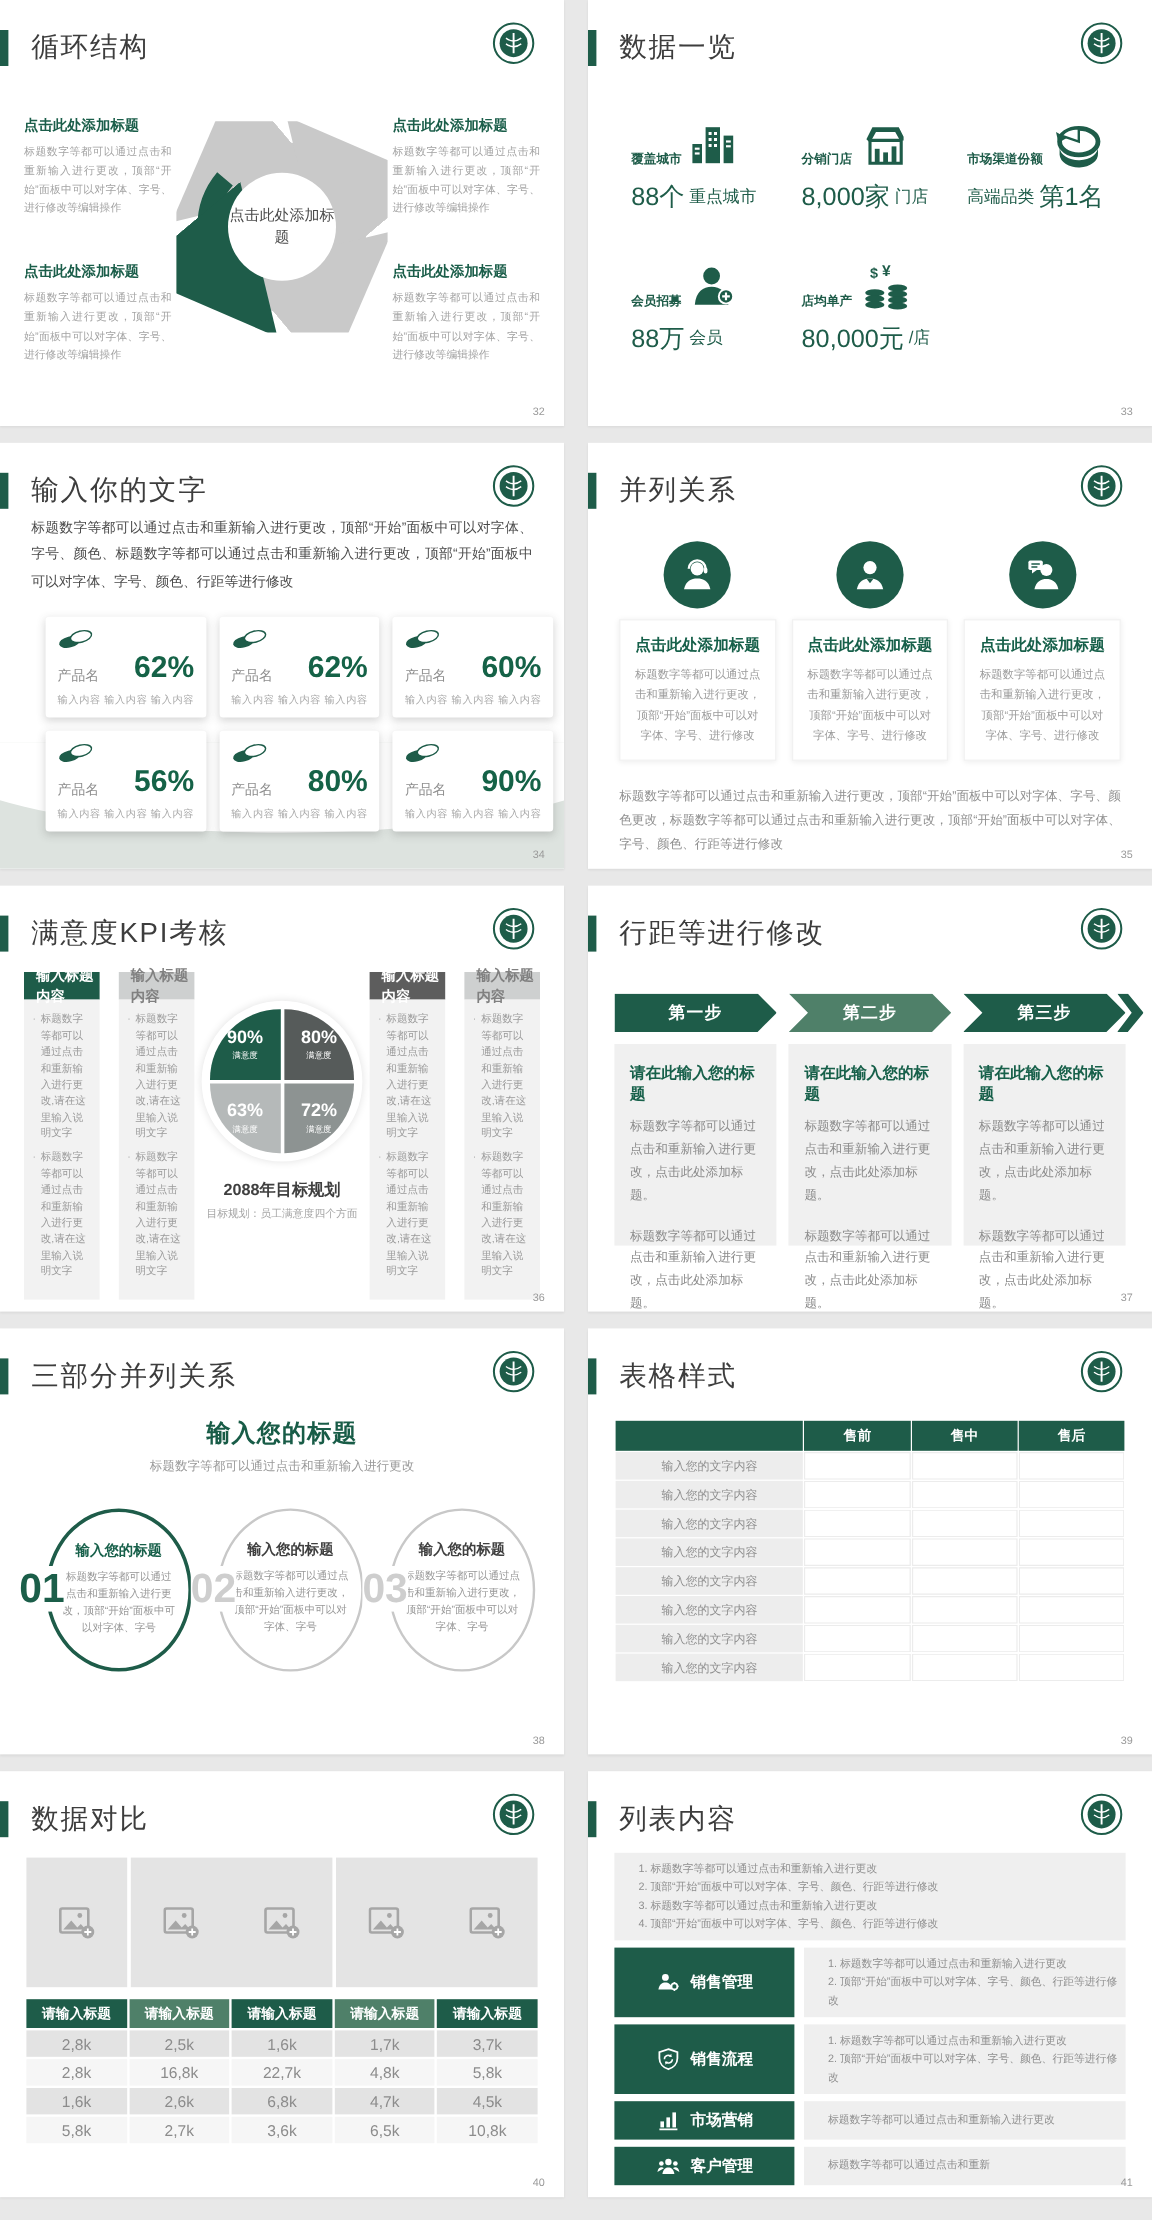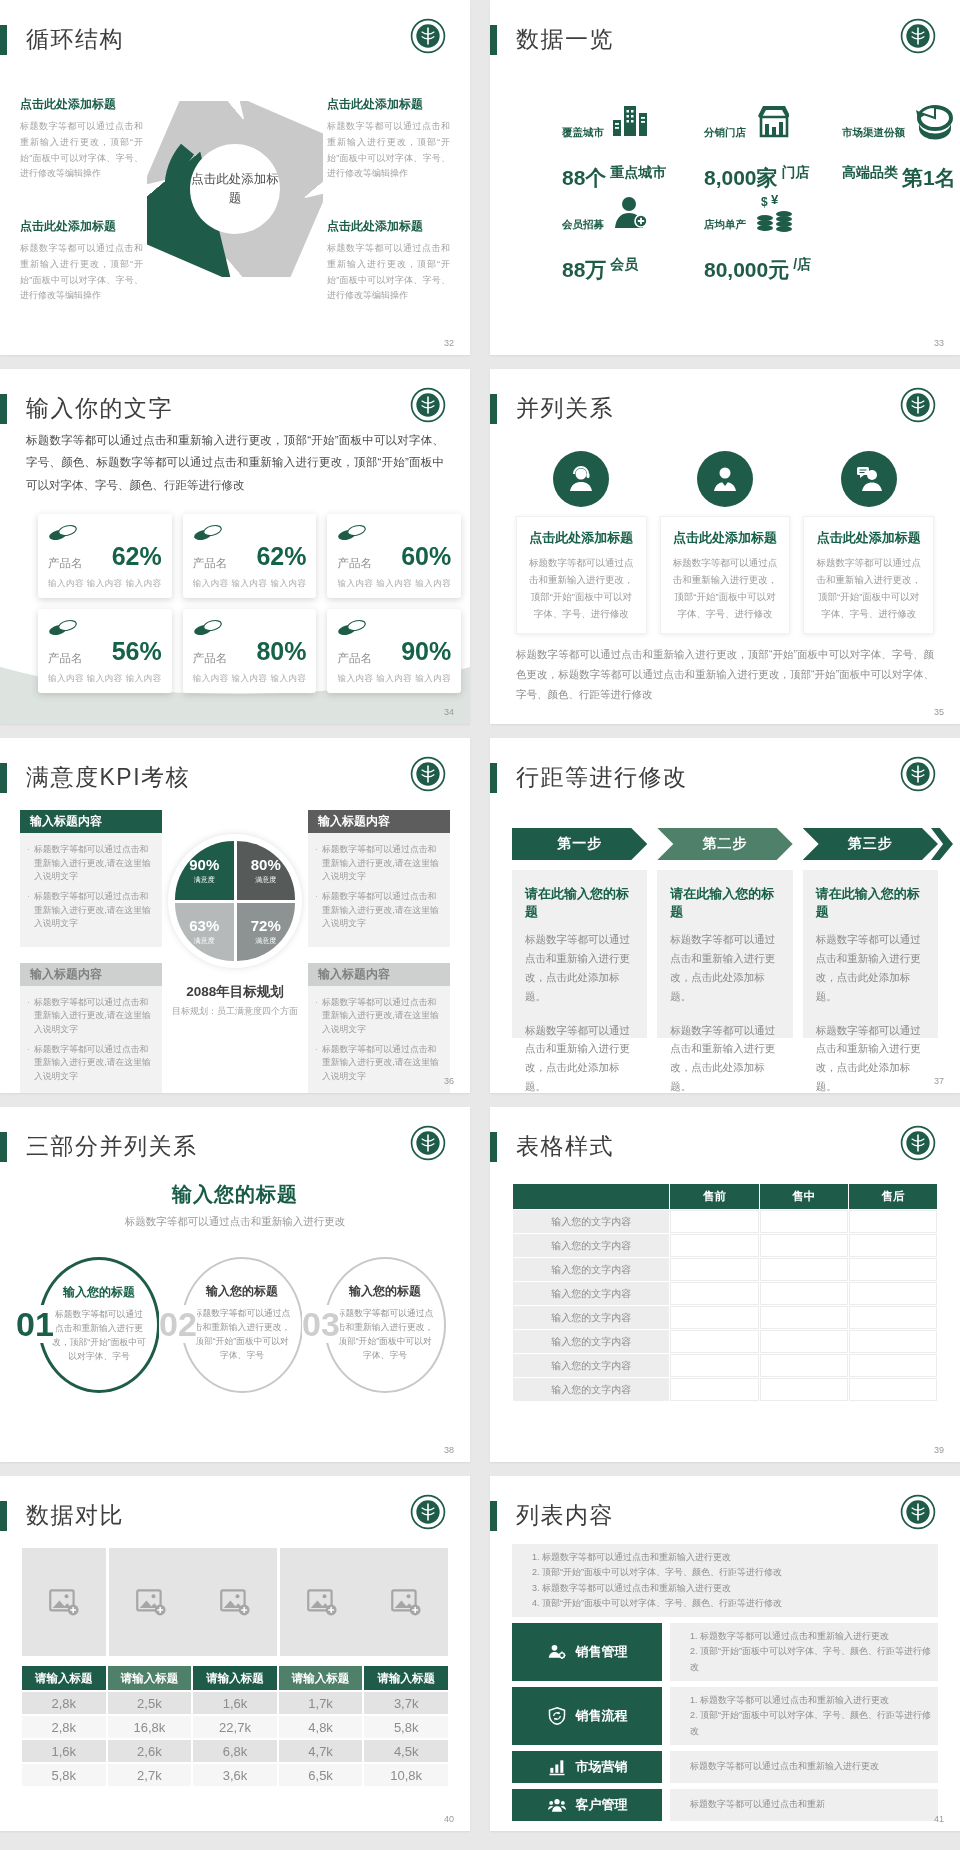--- a/index.html
+++ b/index.html
@@ -13,48 +13,48 @@
   .logo{position:absolute;right:24px;top:18px;width:36px;height:36px}
   .pagenum{position:absolute;right:16px;bottom:7px;font-size:9px;color:#9a9a9a}
   
   .cycle-wrap{display:flex;padding:14px 20px 0;gap:4px}
   .cycle-col{width:132px;display:flex;flex-direction:column;gap:36px;margin-top:22px}
   .cb-title{font-size:12px;font-weight:bold;color:#1b5e4a;margin-bottom:6px}
   .cb-body{font-size:9px;color:#a3a3a3;line-height:1.75;text-align:justify}
   .cycle-diagram{flex:1;position:relative;display:flex;align-items:center;justify-content:center}
   .cycle-center-text{position:absolute;width:92px;text-align:center;font-size:12.5px;color:#4a4a4a;line-height:1.55}
   
-  .stats{padding:40px 0 0 72px;display:grid;grid-template-columns:142px 138px auto;}
+  .stats{padding:40px 0 0 36px;display:grid;grid-template-columns:142px 138px auto;row-gap:40px}
   .stat{position:relative;padding-right:8px}
   .stat-top{display:flex;align-items:flex-end;gap:7px;min-height:42px}
   .stat-label{font-size:10.5px;font-weight:bold;color:var(--g);padding-bottom:2px;white-space:nowrap}
-  .stat-val{margin-top:22px;color:var(--g);font-weight:bold;display:flex;align-items:flex-start;gap:4px;white-space:nowrap}
+  .stat-val{margin-top:8px;color:var(--g);font-weight:normal;display:flex;align-items:center;gap:4px;white-space:nowrap}
   .stat-lead{font-size:14px}.stat-big{font-size:21px}.stat-tail{font-size:14px}
   
   .intro{margin:0 26px 0;font-size:11.5px;color:#4a4a4a;line-height:1.95;text-align:justify}
   .pc-bg{position:absolute;bottom:0;left:0;right:0;height:105px;background:#dde3df;overflow:hidden}
   .pc-bg::after{content:"";position:absolute;left:-15%;top:-75px;width:130%;height:150px;background:#fff;border-radius:50%}
   .cards{position:relative;margin:18px 38px 0;display:grid;grid-template-columns:repeat(3,1fr);gap:11px;z-index:1}
   .card{background:#fff;border-radius:3px;box-shadow:0 2px 7px rgba(70,70,70,.22);padding:10px 10px 8px}
   .card-top{display:flex;align-items:flex-end;justify-content:space-between}
   .card-left{display:flex;flex-direction:column;align-items:flex-start;gap:15px}
   .card-name{font-size:11.5px;color:#8d8d8d}
   .card-pct{font-size:25px;font-weight:bold;color:#156247;line-height:1;padding-bottom:2px}
   .card-note{margin-top:7px;font-size:8.5px;color:#a8a8a8;text-align:center;letter-spacing:.5px;white-space:nowrap}
   
   .par-cols{display:flex;gap:13px;margin:22px 26px 0}
   .par-col{flex:1;display:flex;flex-direction:column;align-items:center}
   .par-ic{width:56px;height:56px;border-radius:50%;background:var(--g);display:flex;align-items:center;justify-content:center;position:relative;z-index:1}
   .par-card{width:100%;background:#fff;border:1px solid #f1f1f1;box-shadow:0 1px 5px rgba(0,0,0,.08);margin-top:9px;padding:12px 9px 11px;text-align:center}
   .par-title{font-size:13px;font-weight:bold;color:#17604a;margin-bottom:7px}
   .par-body{font-size:9.5px;color:#9b9b9b;line-height:1.8}
-  .par-footer{margin:11px 26px 0;font-size:10.5px;color:#8f8f8f;line-height:1.9;text-align:justify}
+  .par-footer{margin:21px 26px 0;font-size:10.5px;color:#8f8f8f;line-height:1.9;text-align:justify}
   
   .kpi{display:flex;margin:12px 20px 0;gap:6px}
-  .kcol{width:152px;display:flex;flex-direction:column;gap:16px}
+  .kcol{width:152px;display:flex;flex-direction:row;gap:16px}
   .kpanel-header{height:23px;display:flex;align-items:center;padding-left:10px;font-size:12px;font-weight:bold;color:#fff}
   .kh-g{background:var(--g)}.kh-d{background:#5d5d5d}
   .kh-l{background:#ced0d0;color:#808080}
   .kpanel-body{background:#f2f2f2;padding:10px 7px;font-size:8.8px;color:#9b9b9b;line-height:1.55}
   .kb{display:flex;gap:4px;margin-bottom:6px}
   .kb span:first-child{color:#b5b5b5}
   .kcenter{flex:1;display:flex;flex-direction:column;align-items:center}
   .quad-ring{width:134px;height:134px;background:#fff;border-radius:50%;box-shadow:0 0 7px rgba(0,0,0,.12);display:grid;grid-template-columns:1fr 1fr;gap:3px;padding:7px;margin-top:24px}
   .quad{display:flex;flex-direction:column;align-items:center;justify-content:center;color:#fff}
   .q1{background:var(--g);border-radius:100% 0 0 0}.q2{background:#565b5a;border-radius:0 100% 0 0}

